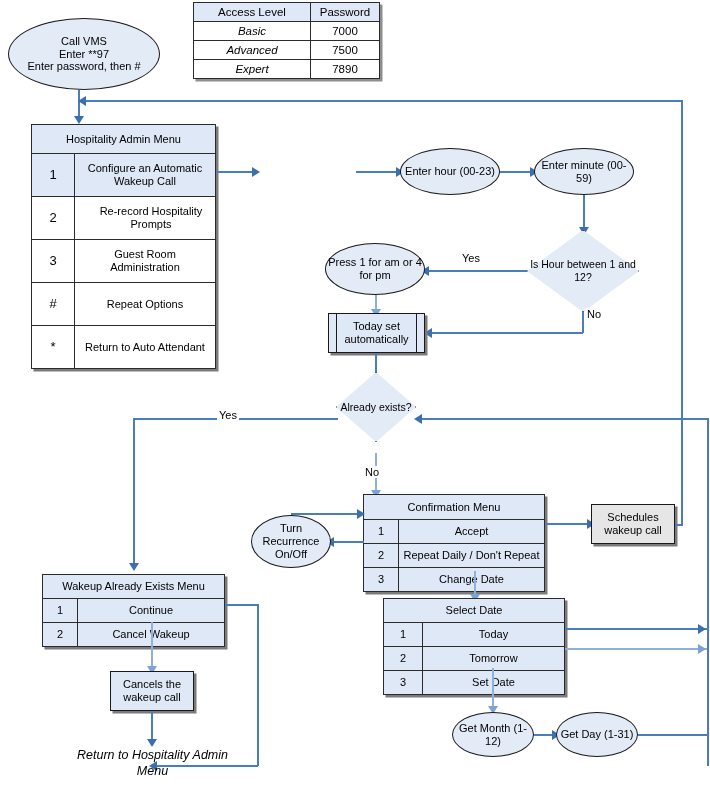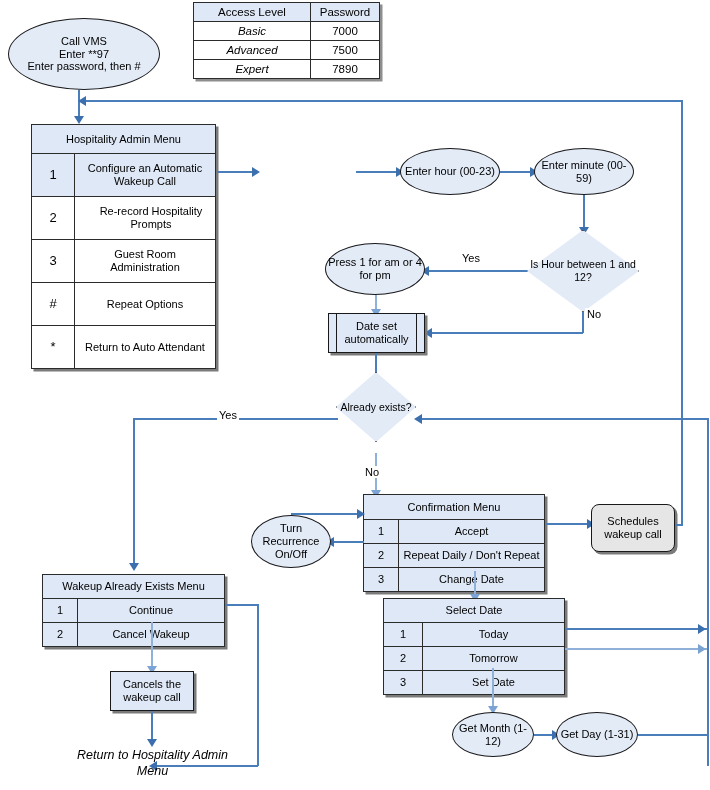--- a/index.html
+++ b/index.html
@@ -175,21 +175,21 @@
   <div class="arw l" style="left:424px;top:328px;"></div>
   <div class="elabel" style="left:585px;top:308px;">No</div>
 
   <div class="node ellipse" style="left:325px;top:243px;width:100px;height:52px;flex-direction:column;">
     <span>Press 1 for am or 4 for pm</span>
   </div>
   <div class="ln v pale" style="left:375px;top:295px;height:18px;"></div>
   <div class="arw d pd" style="left:371px;top:309px;"></div>
 
   <div class="predef" style="left:328px;top:313px;width:97px;height:40px;box-shadow:2.5px 2.5px 0 0 #7b7b7b;">
-    <div class="body">Date set automatically</div>
+    <div class="body">Today set automatically</div>
     <div class="bar" style="left:8px;"></div>
     <div class="bar" style="right:8px;"></div>
   </div>
 
   <div class="ln v" style="left:375px;top:353px;height:28px;"></div>
   <div class="arw d" style="left:371px;top:377px;"></div>
 
   <div class="diamond" style="left:336px;top:372px;width:80px;height:70px;">
     <div class="dshape"></div>
     <div class="dtxt">Already exists?</div>
@@ -234,21 +234,21 @@
   <div class="arw l" style="left:326px;top:537px;"></div>
 
   <div class="ln v" style="left:291px;top:513px;height:28px;"></div>
   <div class="ln h" style="left:291px;top:513px;width:70px;"></div>
   <div class="arw r" style="left:357px;top:509px;"></div>
 
   <div class="node ellipse" style="left:251px;top:515px;width:80px;height:53px;flex-direction:column;">
     <span>Turn Recurrence On/Off</span>
   </div>
 
-  <div class="node proc grey shadow" style="left:591px;top:504px;width:84px;height:48px;flex-direction:column;border-radius:8px;">
+  <div class="node proc grey shadow" style="left:591px;top:504px;width:84px;height:40px;flex-direction:column;">
     <span>Schedules wakeup call</span>
   </div>
 
   <div class="ln h" style="left:675px;top:524px;width:8px;"></div>
   <div class="ln v" style="left:681px;top:100px;height:424px;"></div>
 
   <div class="ln v" style="left:707px;top:418px;height:348px;"></div>
   <div class="ln h" style="left:683px;top:418px;width:25px;"></div>
 
   <div class="ln v pale" style="left:474px;top:571px;height:27px;"></div>

